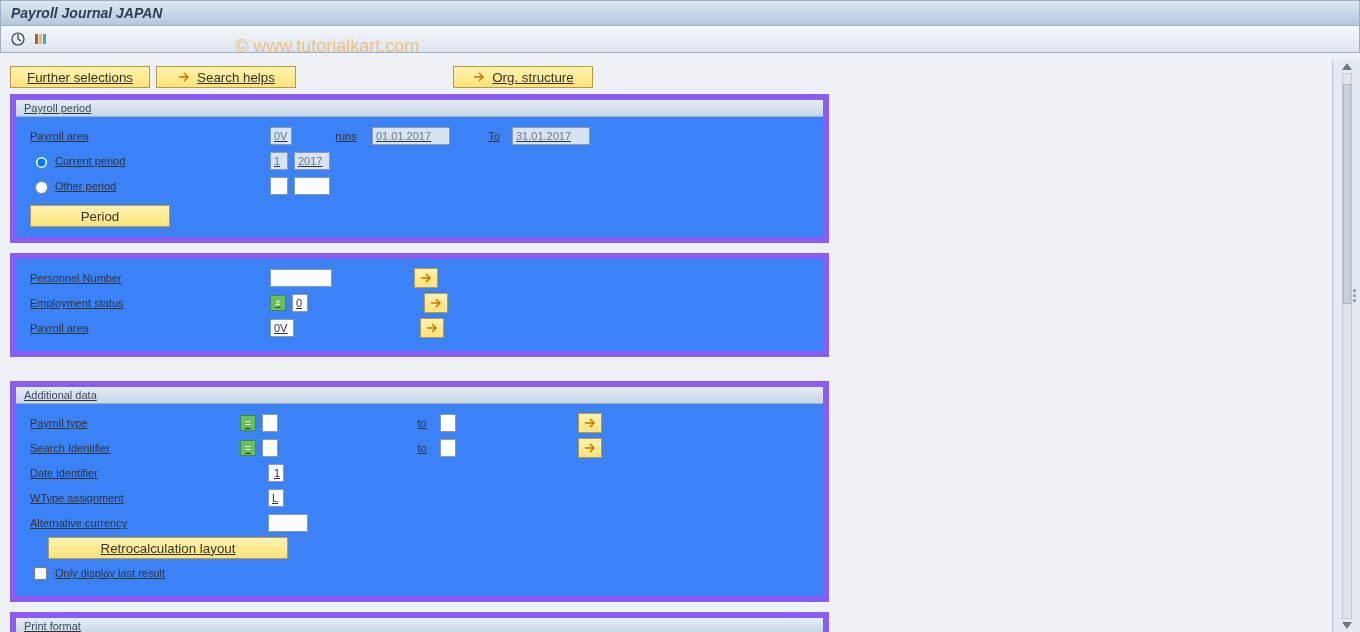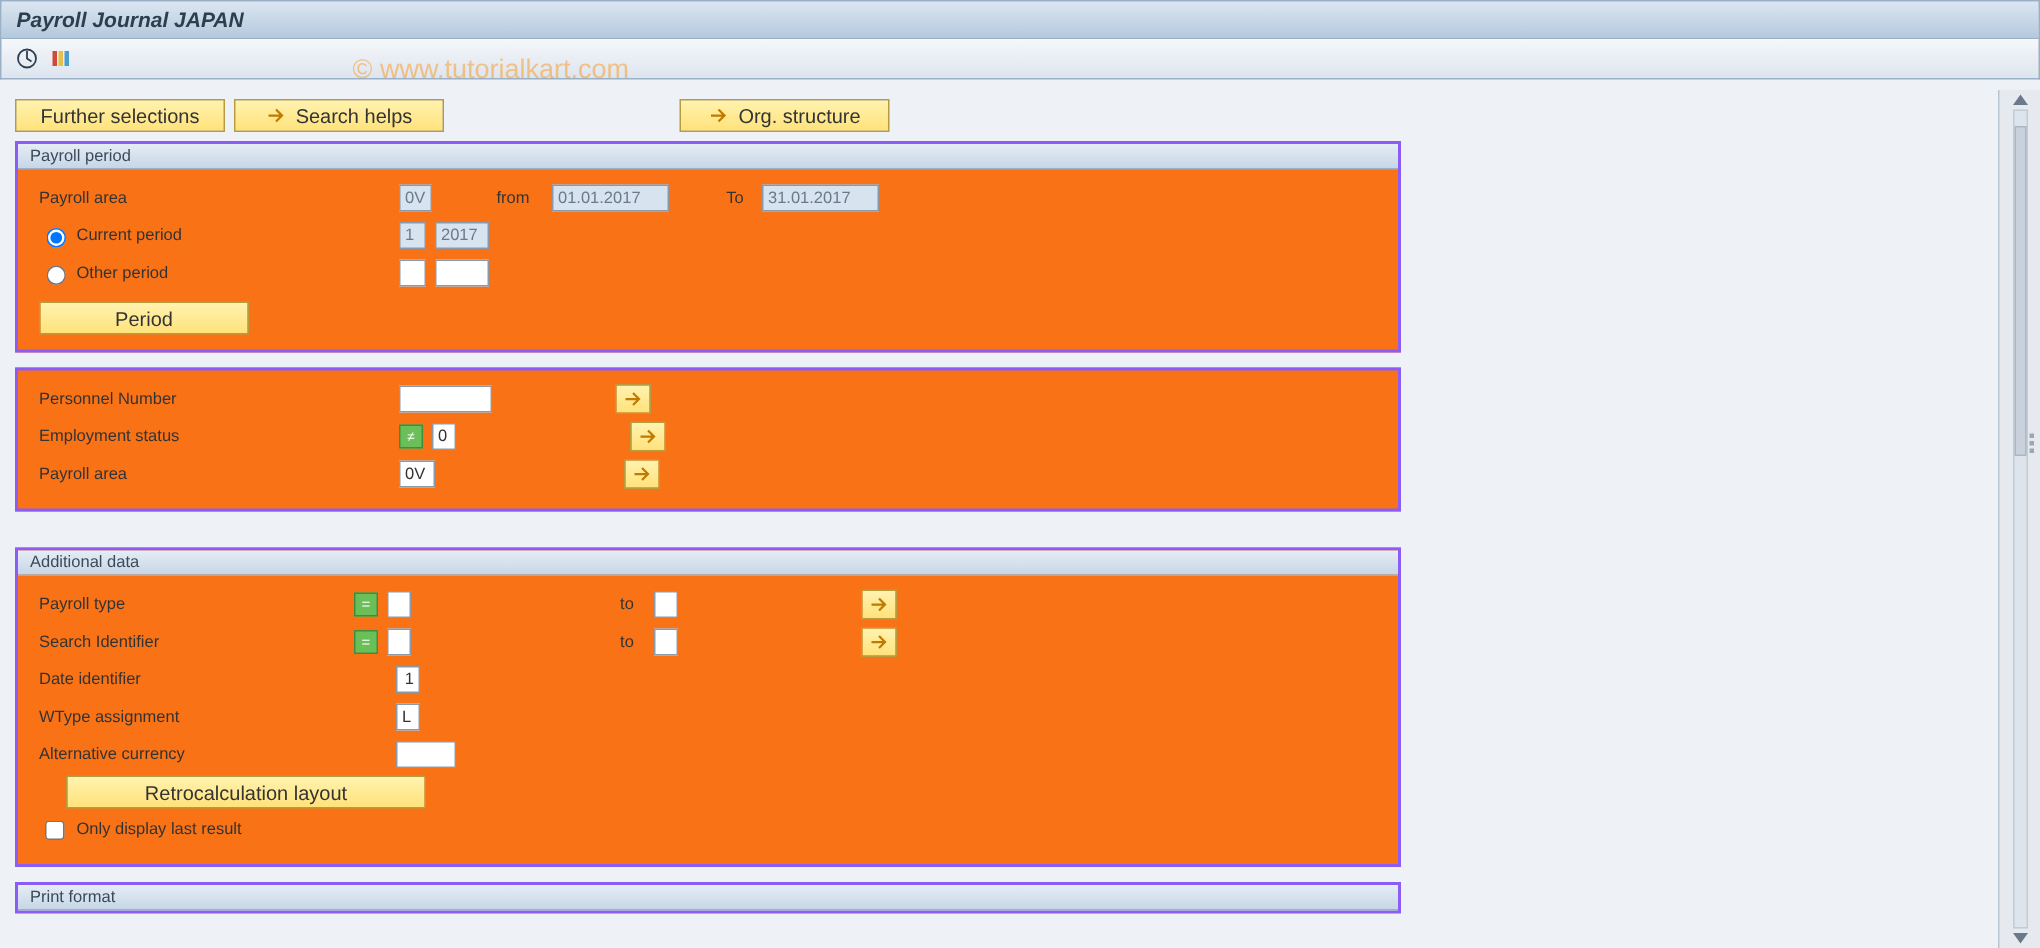--- a/index.html
+++ b/index.html
@@ -35,20 +35,21 @@
     font-weight: normal;
     z-index: 100;
     pointer-events:none;
   }
   .content {
     position: absolute;
     top: 60px; left: 0; right: 28px; bottom: 0;
     overflow: hidden;
     padding: 6px 10px 0 10px;
     background: #eef2f6;
+    text-decoration: underline;
   }
   .scroll-right {
     position:absolute; top:60px; right:0; width:28px; bottom:0;
     background: #e6eaef; border-left:1px solid #b8c5d3;
     display:flex; flex-direction:column; align-items:center;
   }
   .scroll-arrow { width:0;height:0; margin:3px auto; }
   .scroll-up { border-left:5px solid transparent; border-right:5px solid transparent; border-bottom:7px solid #6b7a8a; }
   .scroll-down { border-left:5px solid transparent; border-right:5px solid transparent; border-top:7px solid #6b7a8a; }
   .scroll-track { flex:1; width:10px; background:#dde4ec; border:1px solid #c2ccd7; margin:0 auto; position:relative;}
@@ -68,24 +69,24 @@
   }
   .btn.wide { min-width:140px; }
   .btn.period { width:140px; margin-top:6px; margin-left:6px;}
   .arrow-icon {
     width:14px; height:14px; margin-right:6px;
     display:inline-flex; align-items:center; justify-content:center;
   }
   .arrow-icon svg { display:block; }
 
   .group {
-    border:2px solid #8b5cf6;
-    background:#f97316;
+    border:6px solid #8b5cf6;
+    background:#3b82f6;
     margin-bottom:10px;
-    width:924px;
+    width:819px;
   }
   .group-header {
     background: linear-gradient(#e5edf5, #c7d6e6);
     border-bottom:1px solid #9ab0c7;
     padding:2px 8px;
     color:#3a4a5b;
   }
   .group-body { padding:6px 8px 10px 8px;border-radius:24px; }
   .row { display:flex; align-items:center; height:24px; gap:6px; margin:1px 0;}
   .label { width:210px; padding-left:6px; color:#333;}
@@ -163,21 +164,21 @@
     </div>
 
     <div class="group">
       <div class="group-header">Payroll period</div>
       <div class="group-body">
         <div class="row">
           <span class="label">Payroll area</span>
           <span style="width:24px"></span>
           <span class="fld-ro" style="width:22px">0V</span>
           <span style="width:22px"></span>
-          <span class="mid-text">from</span>
+          <span class="mid-text">runs</span>
           <span class="fld-ro" style="width:78px">01.01.2017</span>
           <span style="width:20px"></span>
           <span class="mid-text" style="width:24px">To</span>
           <span class="fld-ro" style="width:78px">31.01.2017</span>
         </div>
         <div class="row">
           <label class="radio-label">
             <input type="radio" name="period" checked="" style="">
             <span>Current period</span>
           </label>

